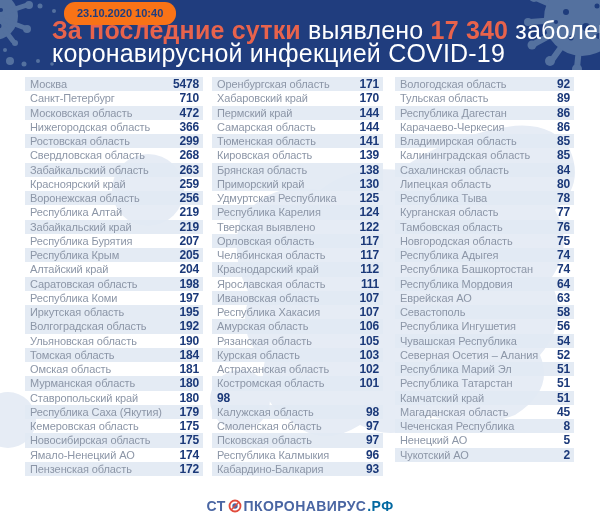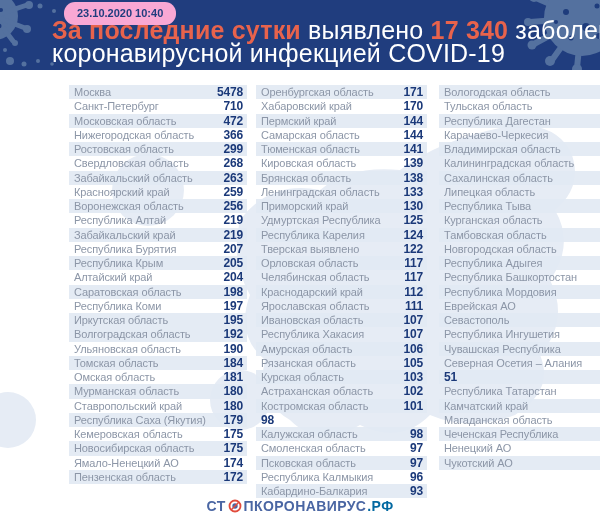--- a/index.html
+++ b/index.html
@@ -1,28 +1,28 @@
 <!DOCTYPE html>
 <html><head>
 <meta charset="utf-8">
 <style>
   html,body{margin:0;padding:0;}
   .canvas{position:relative;width:600px;height:524px;background:#ffffff;overflow:hidden;
           font-family:"Liberation Sans",sans-serif;-webkit-font-smoothing:antialiased;}
   
   .header{position:absolute;top:0;left:0;width:600px;height:70px;background:#203D7E;overflow:hidden;}
   .deco{position:absolute;top:0;left:0;pointer-events:none;}
-  .pill{position:absolute;left:64px;top:2px;height:15px;background:#f9a8d4;border-radius:11px;
+  .pill{position:absolute;left:64px;top:2px;height:15px;background:#f97316;border-radius:11px;
         padding:4px 13px;font-size:11px;font-weight:700;color:#203D7E;line-height:15px;z-index:3;}
   .title{position:absolute;left:32px;top:19px;font-size:25px;line-height:23px;color:#ffffff;
          letter-spacing:.2px;z-index:2;white-space:nowrap;margin-left:20px;}
   .accent{color:#E8634C;font-weight:700;}
   
   .tablewrap{position:absolute;top:77px;left:0;width:600px;height:414px;z-index:2;}
-  .col{position:absolute;top:8px;margin-left:44px;}
+  .col{position:absolute;top:0;}
   .col-0{left:25px;width:178px;}
   .col-1{left:212px;width:171px;}
   .col-2{left:395px;width:179px;}
   .row{height:14.25px;display:flex;align-items:center;justify-content:space-between;
        padding:0 4px 0 5px;box-sizing:border-box;}
   .row.striped{background:rgba(226,233,243,0.92);}
   .rname{font-size:11px;color:#8C96A7;white-space:nowrap;letter-spacing:-.1px;}
   .rval{font-size:12px;font-weight:700;color:#1B3979;letter-spacing:-.2px;}
   
   .map{position:absolute;top:70px;left:0;z-index:1;pointer-events:none;}
@@ -240,24 +240,20 @@
           <span class="rval">141</span>
         </div>
         <div class="row">
           <span class="rname">Кировская область</span>
           <span class="rval">139</span>
         </div>
         <div class="row striped">
           <span class="rname">Брянская область</span>
           <span class="rval">138</span>
         </div>
-        <div class="row">
-          <span class="rname">Ленинградская область</span>
-          <span class="rval">133</span>
-        </div>
         <div class="row striped">
           <span class="rname">Приморский край</span>
           <span class="rval">130</span>
         </div>
         <div class="row">
           <span class="rname">Удмуртская Республика</span>
           <span class="rval">125</span>
         </div>
         <div class="row striped">
           <span class="rname">Республика Карелия</span>
@@ -410,20 +406,21 @@
         </div>
         <div class="row striped">
           <span class="rname">Чувашская Республика</span>
           <span class="rval">54</span>
         </div>
         <div class="row">
           <span class="rname">Северная Осетия – Алания</span>
           <span class="rval">52</span>
         </div>
         <div class="row striped">
+          <span class="rname">Республика Марий Эл</span>
           <span class="rval">51</span>
         </div>
         <div class="row">
           <span class="rname">Республика Татарстан</span>
           <span class="rval">51</span>
         </div>
         <div class="row striped">
           <span class="rname">Камчатский край</span>
           <span class="rval">51</span>
         </div>

